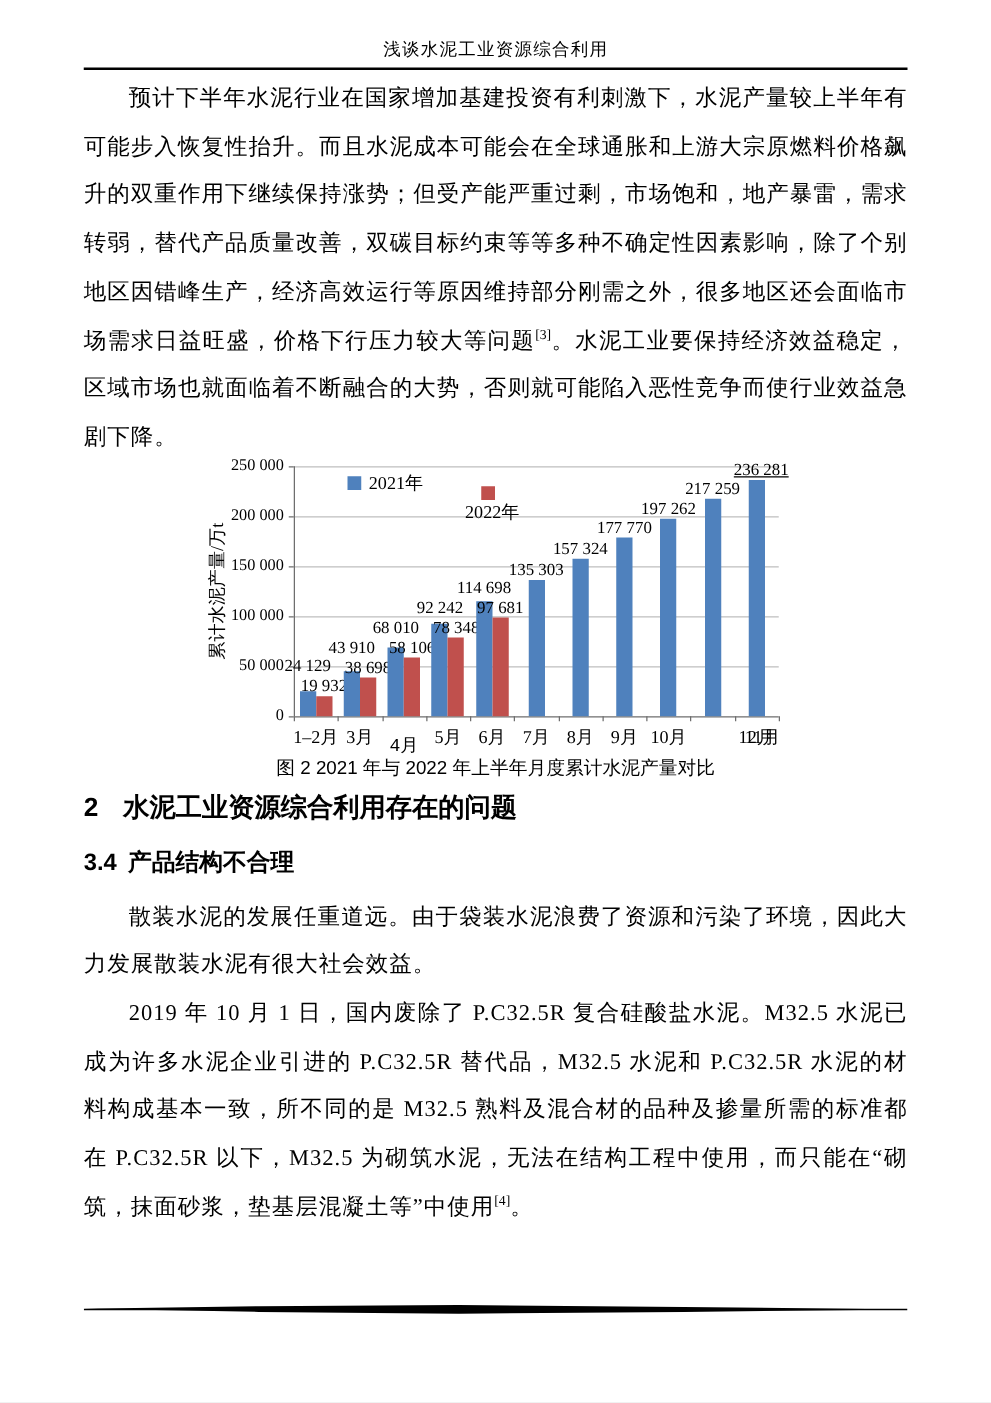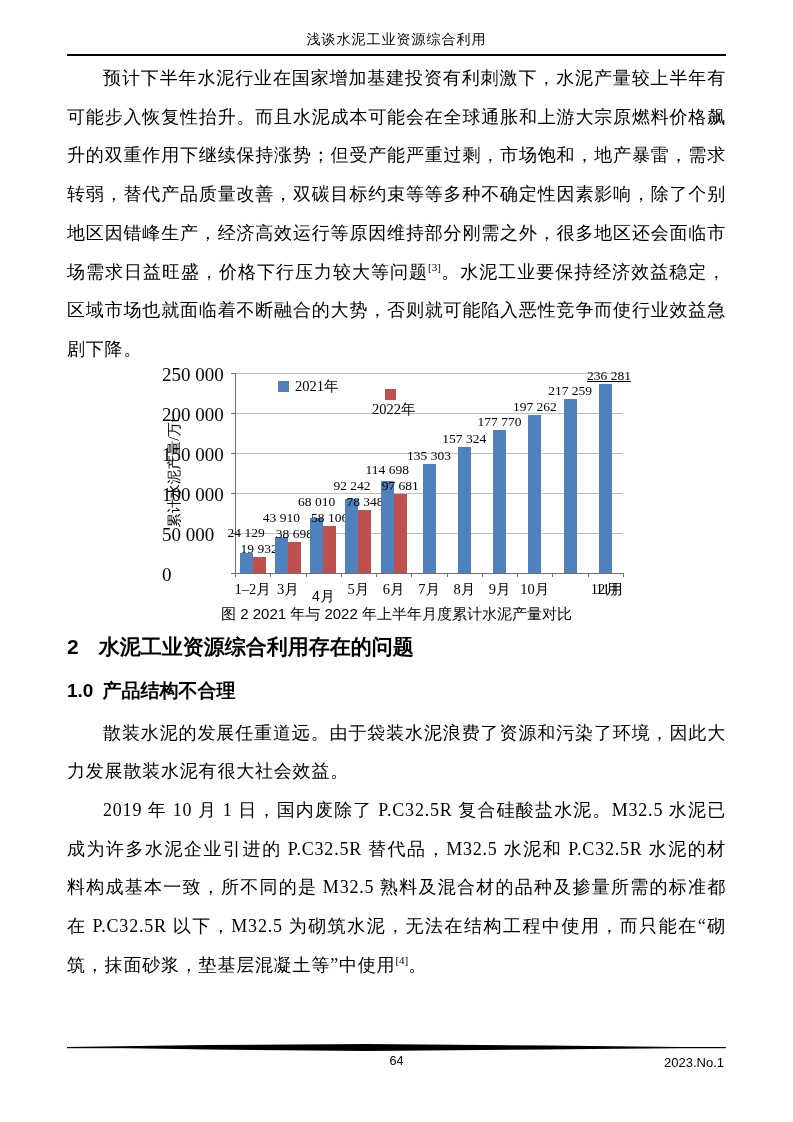--- a/index.html
+++ b/index.html
@@ -40,21 +40,21 @@
   figure.fig { margin: 0; padding: 0; }
   .chart {
     position: relative;
     width: 490px; height: 236px;
     margin-left: 95px; margin-top: -6px;
     font-family: "Liberation Serif", "DejaVu Serif", serif;
   }
   .chart div { position: absolute; }
   .grid-line { background: #bfbfbf; height: 1px; }
   .axis-line { background: #6e6e6e; }
-  .y-tick-label { font-size: 19px; white-space: nowrap; }
+  .y-tick-label { font-size: 13px; text-align: right; white-space: nowrap; }
   .x-tick-label { font-size: 14.5px; white-space: nowrap; transform: translateX(-50%); }
   .bar-label { font-size: 13.5px; white-space: nowrap; transform: translateX(-50%); line-height: 15px; }
   .legend-item { display: flex; align-items: center; }
   .legend-swatch { position: static !important; width: 11px; height: 11px; }
   .legend-label { margin-left: 6px; font-size: 14.5px; white-space: nowrap; }
   .y-axis-title-wrap { width: 0; height: 0; }
   .y-axis-title {
     position: absolute; white-space: nowrap; font-size: 14.5px;
     transform: translate(-50%, -50%) rotate(-90deg);
   }
@@ -186,31 +186,27 @@
           </div>
           <div class="y-axis-title-wrap" style="left: 12px; top: 110px;">
             <div class="y-axis-title">累计水泥产量/万t</div>
           </div>
         </div>
       <figcaption class="fig-caption">图 2  2021 年与 2022 年上半年月度累计水泥产量对比</figcaption>
     </figure>
 
     <h2 class="sec"><span class="sec-num">2</span><span>水泥工业资源综合利用存在的问题</span></h2>
 
-    <h3 class="subsec"><span class="sec-num">1.0</span><span>产品结构不合理</span></h3>
+    <h3 class="subsec"><span class="sec-num">3.4</span><span>产品结构不合理</span></h3>
 
     <p class="body-para">散装水泥的发展任重道远。由于袋装水泥浪费了资源和污染了环境，因此大力发展散装水泥有很大社会效益。</p>
 
     <p class="body-para"><span>2019 年 10 月 1 日，国内废除了 P.C32.5R 复合硅酸盐水泥。M32.5 水泥已成为许多水泥企业引进的 P.C32.5R 替代品，M32.5 水泥和 P.C32.5R 水泥的材料构成基本一致，所不同的是 M32.5 熟料及混合材的品种及掺量所需的标准都在 P.C32.5R 以下，M32.5 为砌筑水泥，无法在结构工程中使用，而只能在“砌筑，抹面砂浆，垫基层混凝土等”中使用</span><sup class="cite">[4]</sup><span>。</span></p>
 
   </div>
 
   <div class="footer">
     <svg class="footer-rule" viewBox="0 0 659 8" preserveAspectRatio="none">
       <polygon points="0,3 140,1 300,0 480,1.5 659,3.5 480,5.5 300,7 140,5.5" fill="#000"></polygon>
       <rect x="0" y="3" width="659" height="1.2" fill="#000"></rect>
     </svg>
-    <div class="footer-row">
-      <span class="page-number">64</span>
-      <span class="issue-number">2023.No.1</span>
-    </div>
   </div>
 </div>
 
 </body></html>

